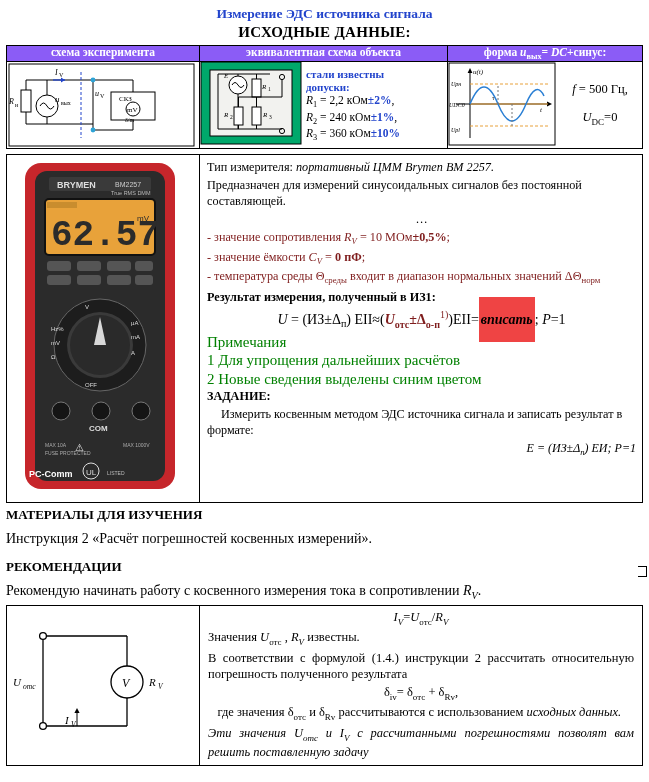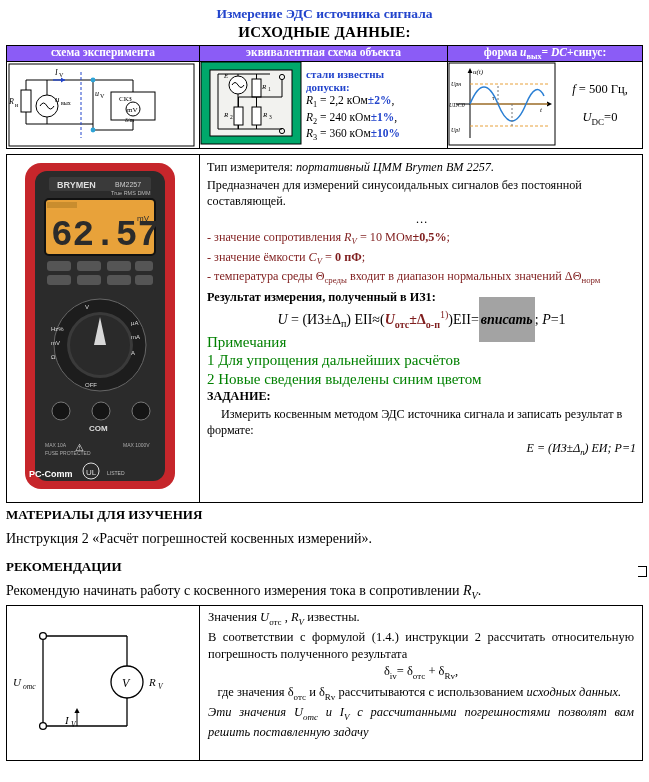--- a/index.html
+++ b/index.html
@@ -70,21 +70,21 @@
     min-height: 345px;
   }
   .meter-col {
     width: 193px;
     border-right: 1.5px solid #000;
     padding: 4px;
   }
   .text-col { flex: 1; padding: 5px 6px 4px 7px; font-size: 12.2px; line-height: 1.30; }
   .text-col p { margin: 0 0 2px 0; }
   .center { text-align:center; }
-  .green-hl { background:#a3a3a3; color:#000; font-style: italic; font-weight:bold; padding:15px 2px; }
+  .green-hl { background:#ef4444; color:#000; font-style: italic; font-weight:bold; padding:15px 2px; }
   .note-green { color:#008000; font-size:15px; line-height:1.25; }
   .task-hdr { font-weight:bold; margin-top:6px; }
   .formula { text-align:right; font-style:italic; margin-top:4px; font-size:12px;font-family:Liberation Serif, serif;}
   .res-formula { text-align:center; font-size:14px; margin:3px 0 5px 0; }
   .blue-t { color:#7f1d1d; }
   sub { font-size: 0.72em; }
   sup { font-size: 0.72em; }
 
   
   .sect-title { font-weight: bold; font-size: 13px; margin-top: 4px; }
@@ -368,20 +368,21 @@
         <text x="142" y="80" font-size="11" font-family="Liberation Serif" font-style="italic">R</text>
         <text x="151" y="83" font-size="7.5" font-family="Liberation Serif" font-style="italic">V</text>
 
         <line x1="70" y1="120" x2="70" y2="104" stroke="#000"></line>
         <polygon points="70,102 67.4,107 72.6,107" fill="#000"></polygon>
         <text x="58" y="118" font-size="11" font-family="Liberation Serif" font-style="italic">I</text>
         <text x="64" y="121" font-size="7.5" font-family="Liberation Serif" font-style="italic">V</text>
       </svg>
     </div>
     <div class="btext-col">
+      <p class="center"><span class="ital">I<sub>V</sub></span>=<span class="ital">U</span><sub>отс</sub>/<span class="ital">R<sub>V</sub></span></p>
       <p>Значения <span class="ital">U</span><sub>отс</sub> , <span class="ital">R<sub>V</sub></span> известны.</p>
       <p class="just">В соответствии с формулой (1.4.) инструкции 2 рассчитать относительную погрешность полученного результата</p>
       <p class="center">δ<sub>iv</sub>= δ<sub>отс</sub> + δ<sub>Rv</sub>,</p>
       <p class="just">&nbsp;&nbsp;&nbsp;где значения δ<sub>отс</sub> и δ<sub>Rv</sub> рассчитываются с использованием <span class="ital">исходных данных.</span></p>
       <p class="just ital">Эти значения <span class="ital">U</span><sub>отс</sub> и <span class="ital">I<sub>V</sub></span> с рассчитанными погрешностями позволят вам решить поставленную задачу</p>
     </div>
   </div>
 
   <div class="right-mark"></div>
 </div>

